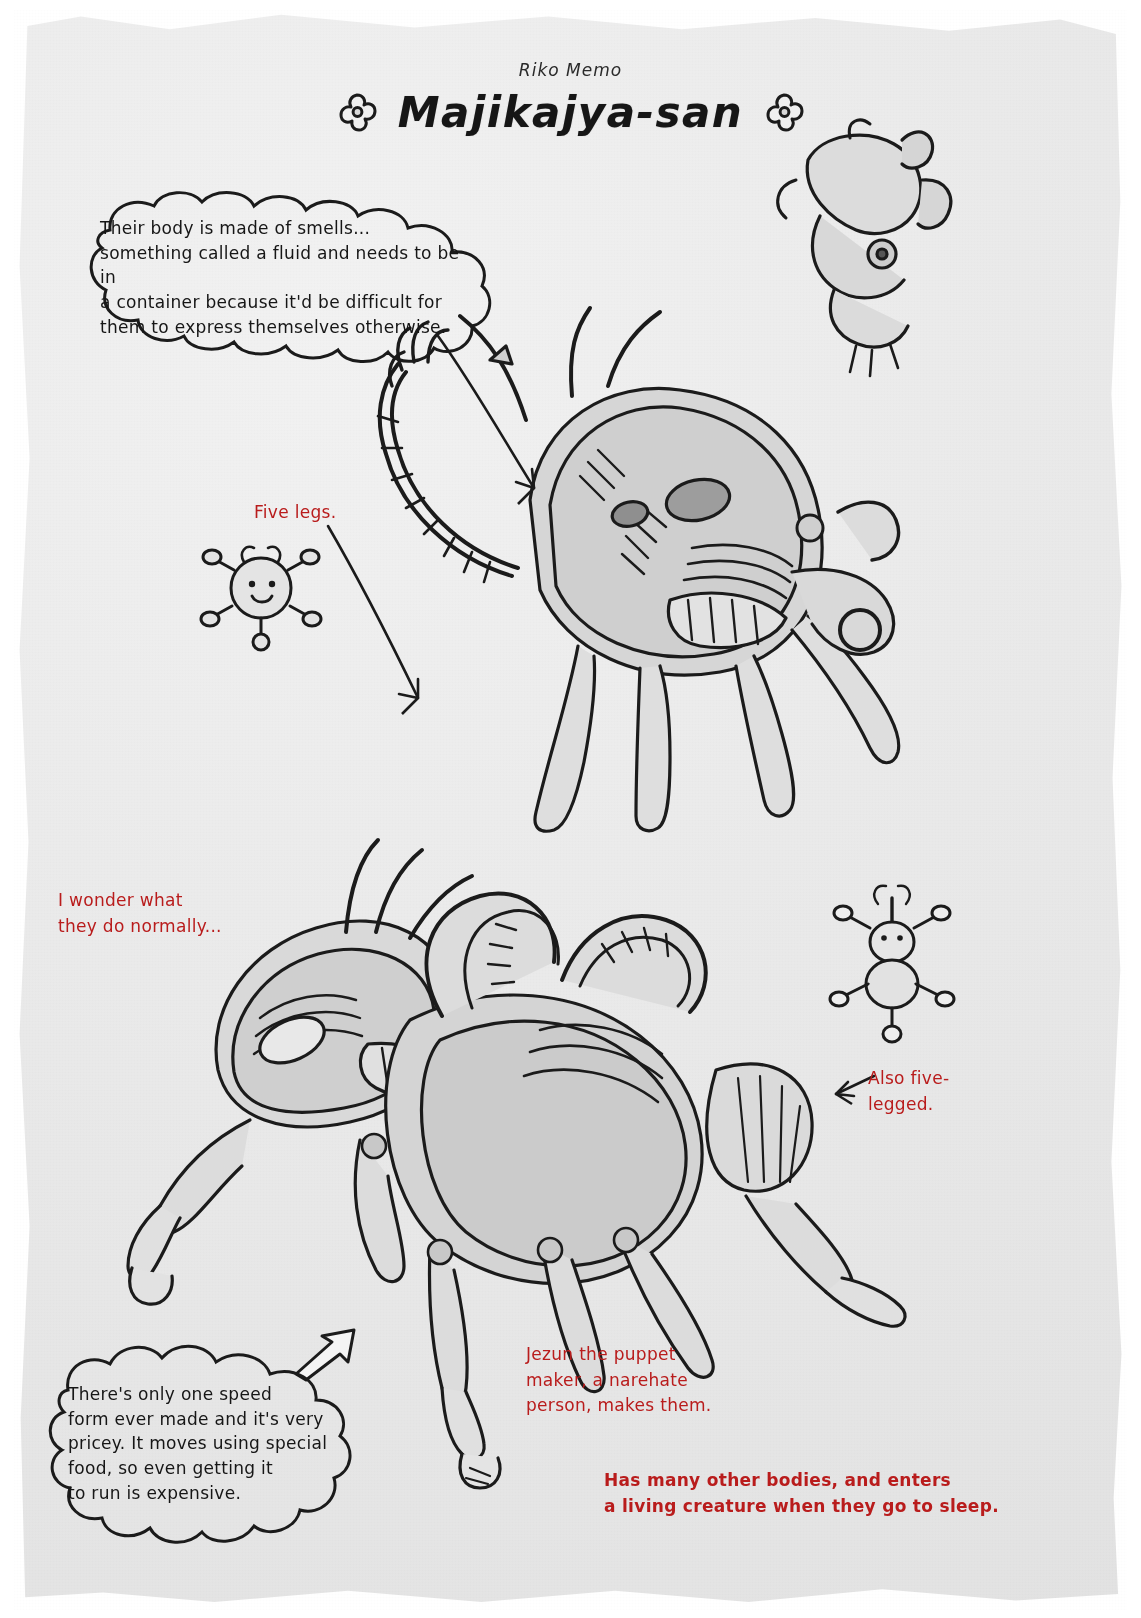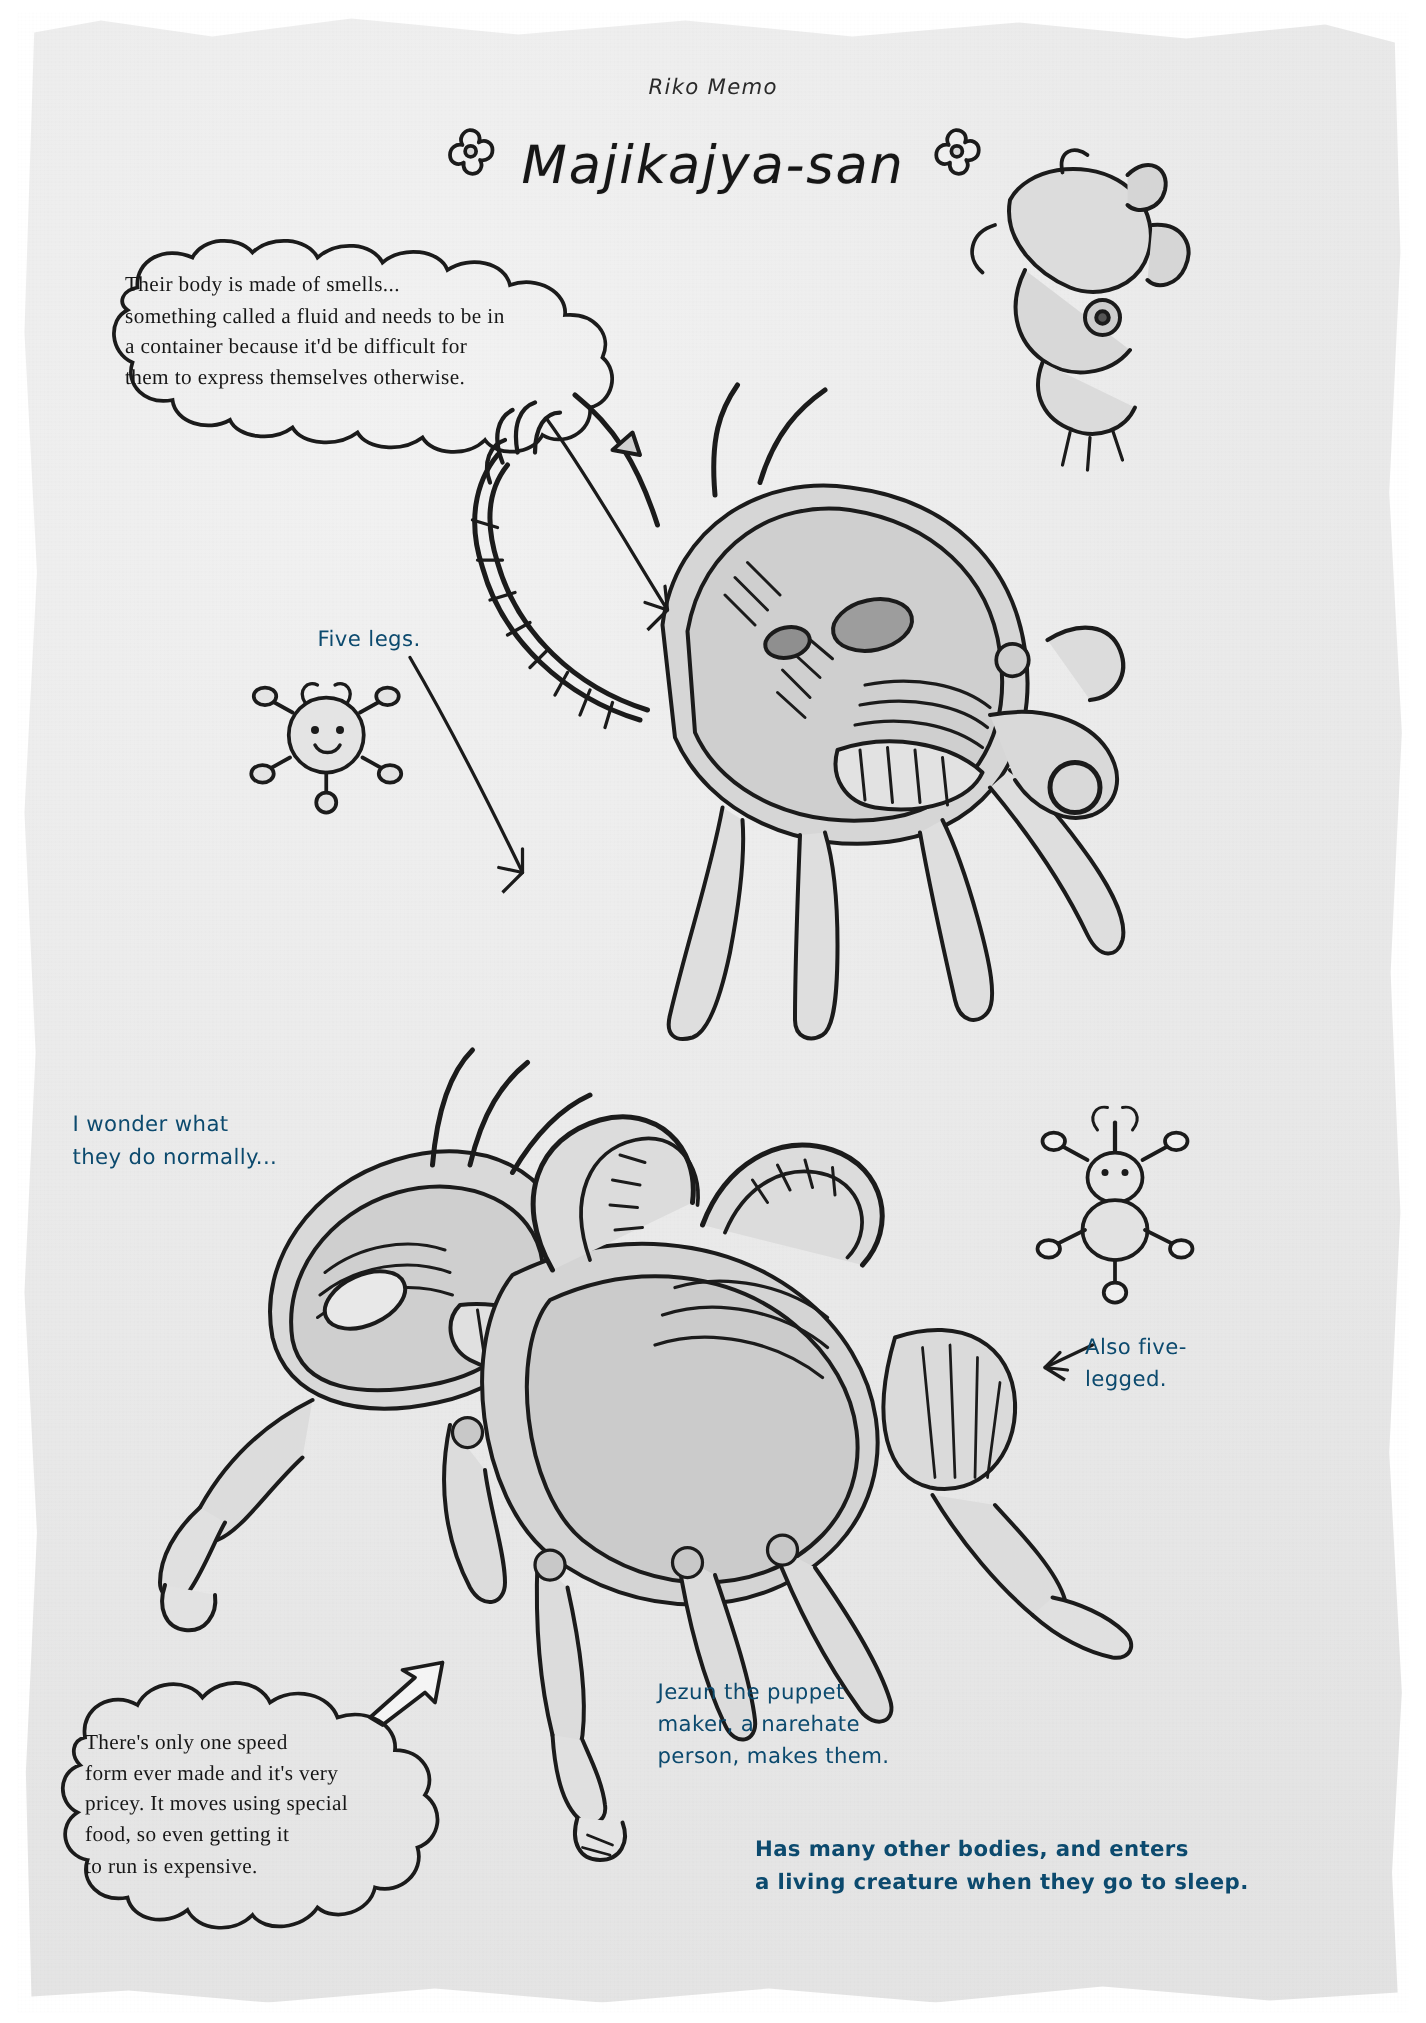--- a/index.html
+++ b/index.html
@@ -65,26 +65,25 @@
   }
   .title-row {
     position: absolute;
     left: 0; top: 88px; width: 1141px;
     text-align: center;
   }
   .title-text {
     display: inline-block;
     vertical-align: middle;
     font-size: 42px;
-    font-weight: normal;
+    font-weight: bold;
     font-style: italic;
     letter-spacing: 1.5px;
     color: #161616;
     text-shadow: 0 0 1px rgba(0,0,0,.25);
-    margin-top: 19px;
   }
   .flower {
     display: inline-block;
     vertical-align: middle;
     width: 48px; height: 48px;
     margin: 0 12px;
   }
 
   
   .balloon {
@@ -96,27 +95,26 @@
   .balloon .bubble-bg {
     position: absolute;
     left: 0; top: 0; right: 0; bottom: 0;
     z-index: 0;
   }
   .balloon .txt {
     position: relative;
     z-index: 1;
     padding: 26px 30px;
     white-space: pre-line;
-    font-family: Liberation Serif, serif;
   }
 
   
   .note {
     position: absolute;
-    color: #0c4a6e;
+    color: #b91c1c;
     font-size: 17px;
     line-height: 1.5;
     white-space: pre-line;
   }
 
   svg { display: block; overflow: visible; }
   .ink { fill: none; stroke: #1b1b1b; }
 
   
   .art {

